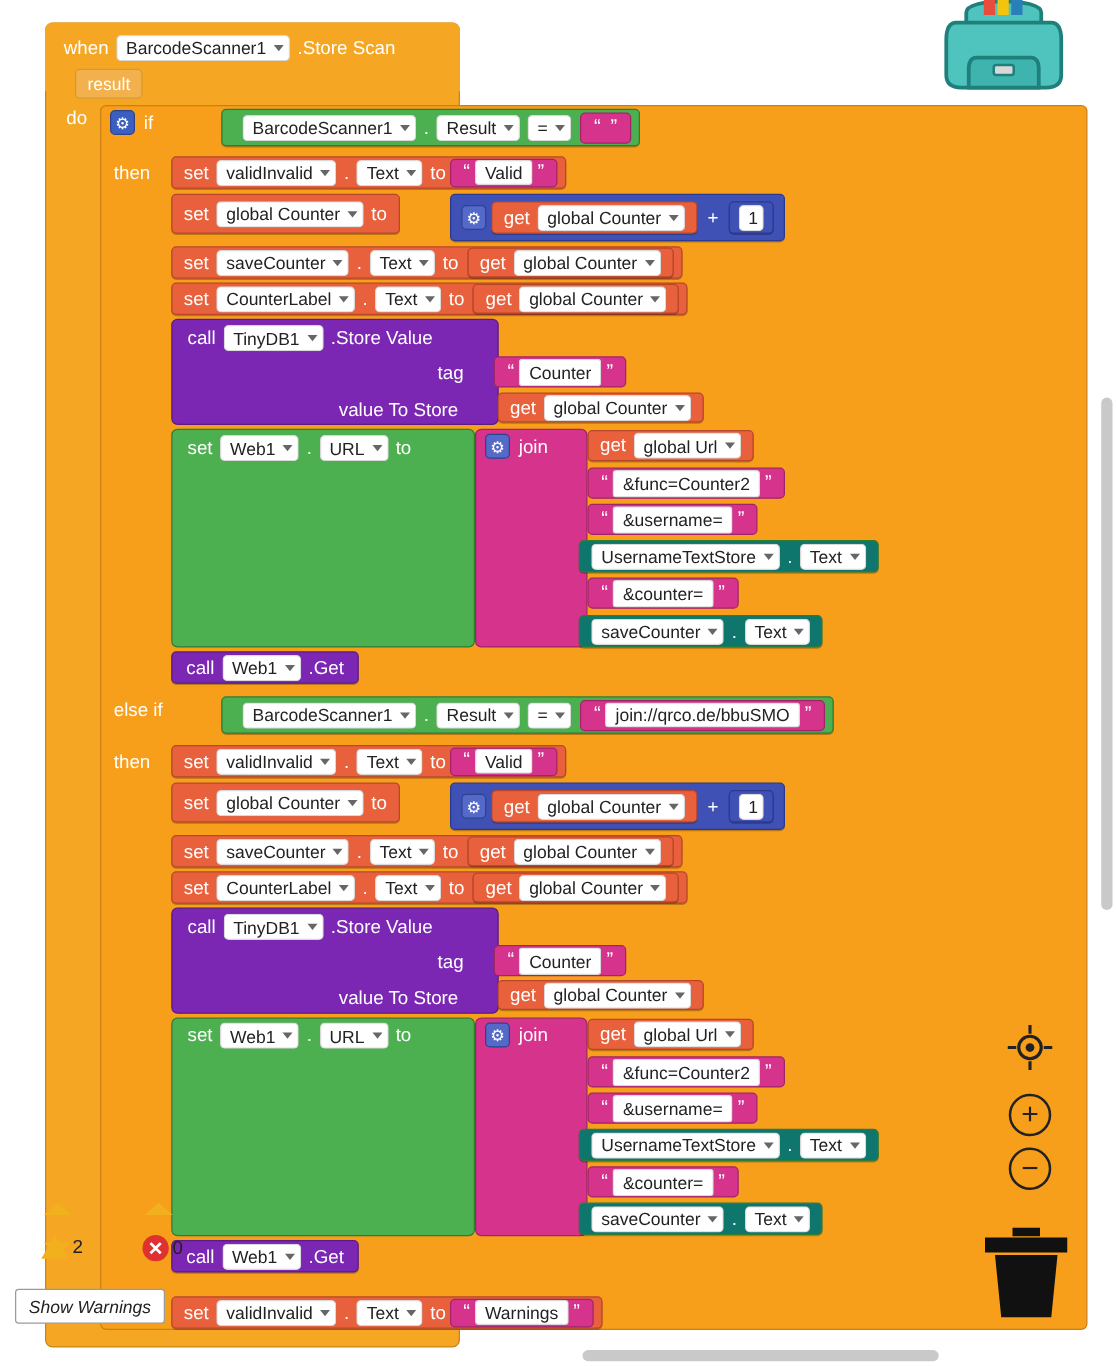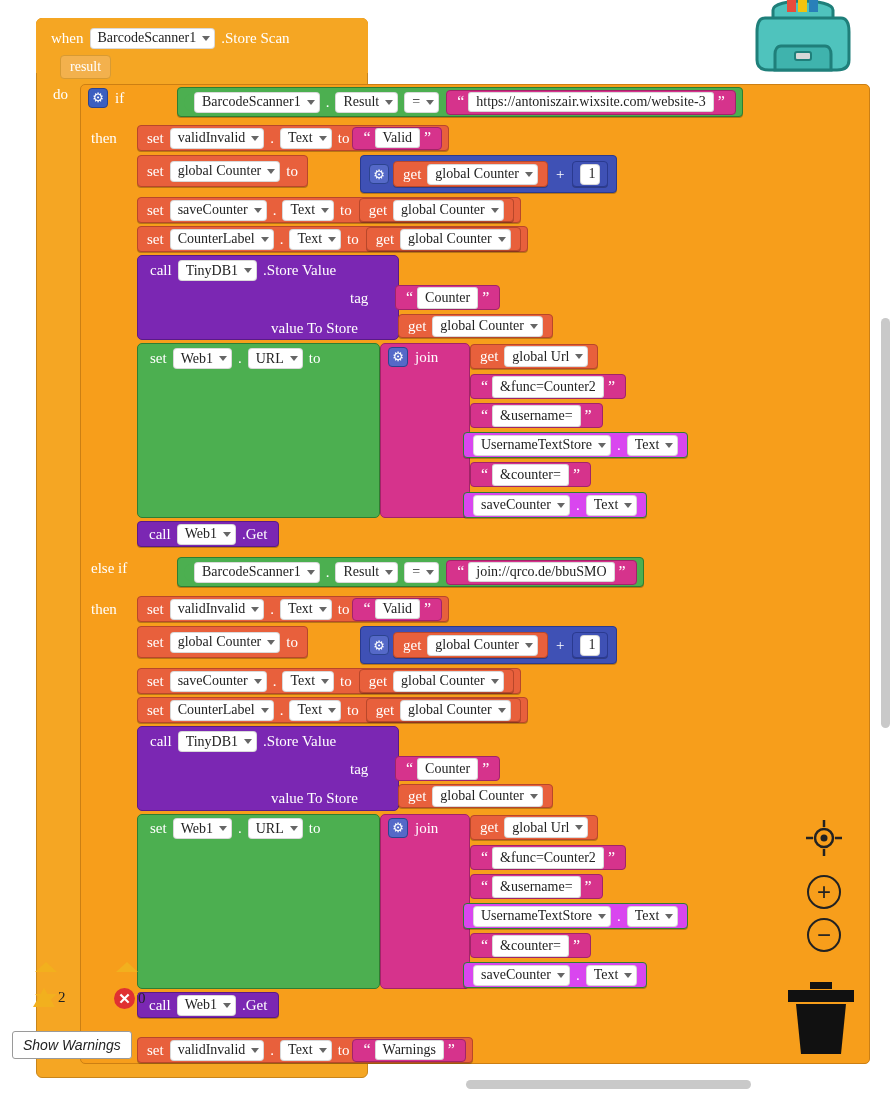--- a/index.html
+++ b/index.html
@@ -80,24 +80,24 @@
     width:9px; height:17px;
     margin-right:-2px;
     border-radius: 8px 0 0 8px;
     flex: 0 0 auto;
   }
   .c-compgreen { background:#4caf50; }
   .c-set     { background:#e8603c; }
   .c-get     { background:#e8603c; }
   .c-math    { background:#3f51b5; }
   .c-db      { background:#7b27b3; }
-  .c-comp    { background:#d946ef; }
+  .c-comp    { background:#0f766e; }
 
   
-  .abs { position:absolute;font-family:Liberation Serif, serif; }
+  .abs { position:absolute; }
 
   
   .gear {
     width:20px;height:20px;border-radius:4px;
     background:#3b5fc0;
     display:inline-flex;align-items:center;justify-content:center;
     color:#fff;font-size:13px;
     margin-right:4px;
     border:1px solid #2c4490;
   }
@@ -218,21 +218,20 @@
     <span class="fld">
       <span>Result</span>
         <i class="caret"></i>
     </span>
     <span class="fld" style="background:#fff;">
       <span>=</span>
         <i class="caret"></i>
     </span>
     <span class="strblk" style="margin-left:4px;">
       <span class="q">“</span>
-      <span class="txt">https://antoniszair.wixsite.com/website-3</span>
       <span class="q">”</span>
     </span>
   </div>
 
   <div class="abs lbl" style="left:88px; top:130px;">then</div>
 
   <div class="abs blk c-set" style="left:137px; top:125px; height:26px; padding:0 6px; border:1px solid #b8472a;">
     <span class="lbl">set</span>
     <span class="fld">
         <span>validInvalid</span>

